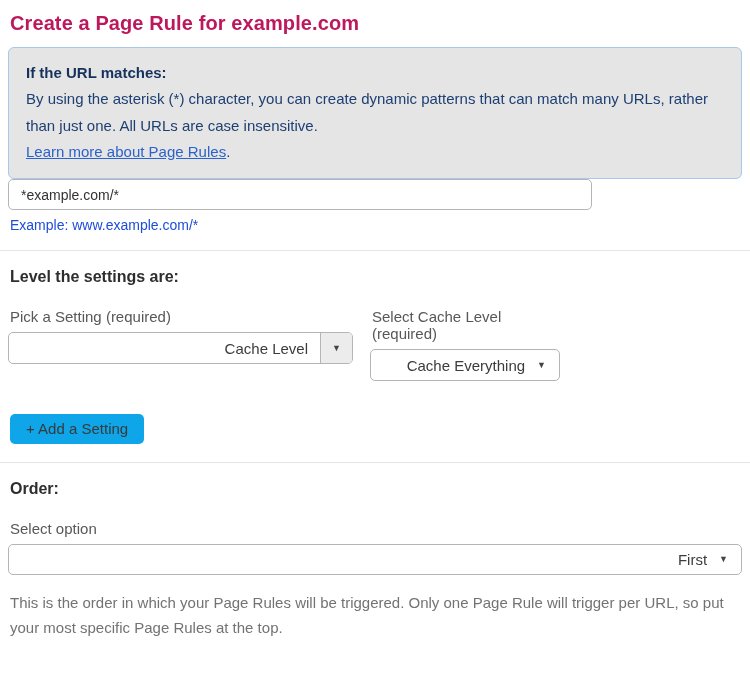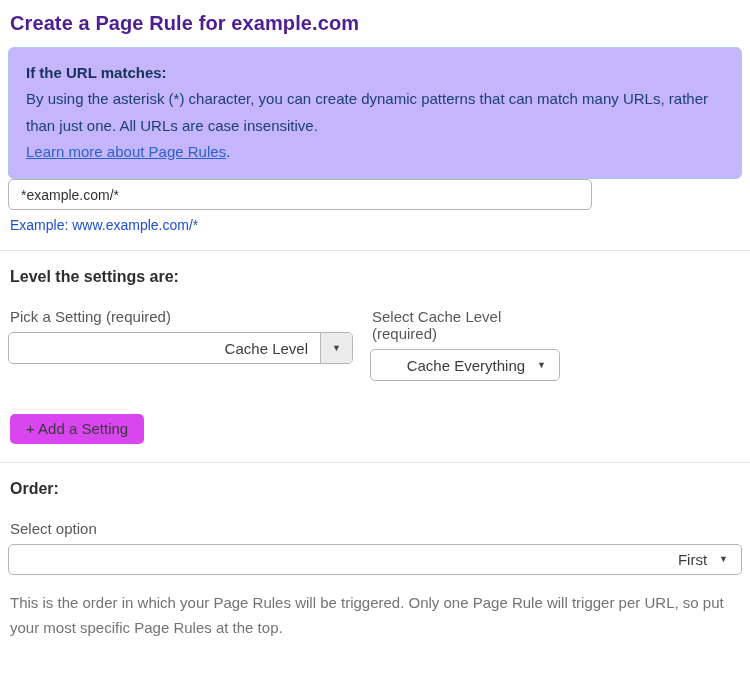--- a/index.html
+++ b/index.html
@@ -10,29 +10,29 @@
     background: #ffffff;
     font-family: "Liberation Sans", sans-serif;
     color: #333;
     overflow: hidden;
   }
   .page { padding: 0 0 0 0; }
 
   .page-title {
     font-size: 20px;
     font-weight: 700;
-    color: #4c1d95;
+    color: #be185d;
     margin: 12px 10px 12px 10px;
     letter-spacing: 0.1px;
   }
 
   
   .info-box {
     margin: 0 8px;
-    background: #c4b5fd;
+    background: #e5e5e5;
     border: 1px solid #a9c8ee;
     border-radius: 6px;
     padding: 12px 17px 13px 17px;
     font-size: 15px;
     line-height: 1.75;
     color: #1d3f72;
   }
   .info-box .info-heading {
     font-weight: 700;
     color: #16325c;
@@ -142,21 +142,21 @@
     height: 30px;
     line-height: 30px;
     cursor: pointer;
   }
   .btn-gray {
     background: #d6d6d6;
     color: #333;
   }
   .btn-add {
     margin: 33px 0 0 10px;
-    background: #d946ef;
+    background: #0ea5e9;
     color: #3a3a3a;
   }
 
   
   .order-select {
     margin: 0 8px;
     width: 734px;
     height: 31px;
   }
 

